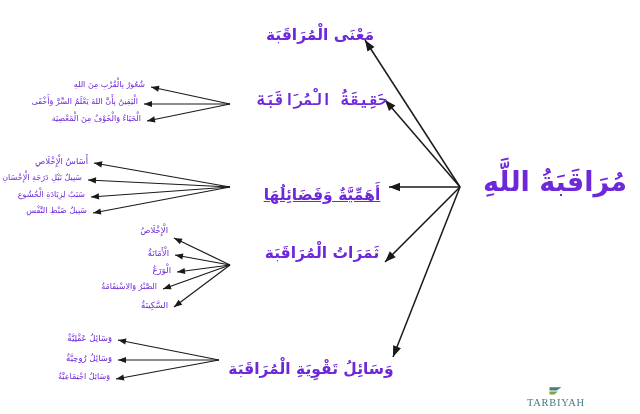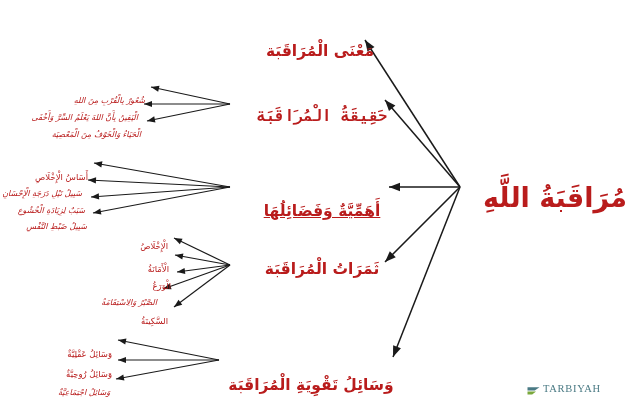--- a/index.html
+++ b/index.html
@@ -26,51 +26,50 @@
     top: 0;
     left: 0;
     width: 640px;
     height: 414px;
     pointer-events: none;
   }
   .node {
     position: absolute;
     direction: rtl;
     text-align: center;
-    color: #b91c1c;
+    color: #6d28d9;
     white-space: nowrap;
     line-height: 1.25;
-    margin-top: 16px;
   }
   .center-node {
     font-size: 27px;
     font-weight: bold;
     letter-spacing: 0.5px;
   }
   .branch-node {
     font-size: 15.5px;
     font-weight: bold;
   }
   .leaf-node {
     font-size: 8.5px;
     font-weight: normal;
     text-align: right;
     direction: rtl;
   }
   .leaf-node.small {
     font-size: 8px;
-    font-style: italic;
   }
   #logo {
     position: absolute;
     left: 527px;
     top: 382px;
     display: flex;
     align-items: center;
     gap: 3px;
+    flex-direction: column;
   }
   #logo .mark {
     width: 13px;
     height: 12px;
     position: relative;
     display: inline-block;
   }
   #logo .wordmark {
     font-family: "Liberation Serif", serif;
     font-size: 10.5px;

